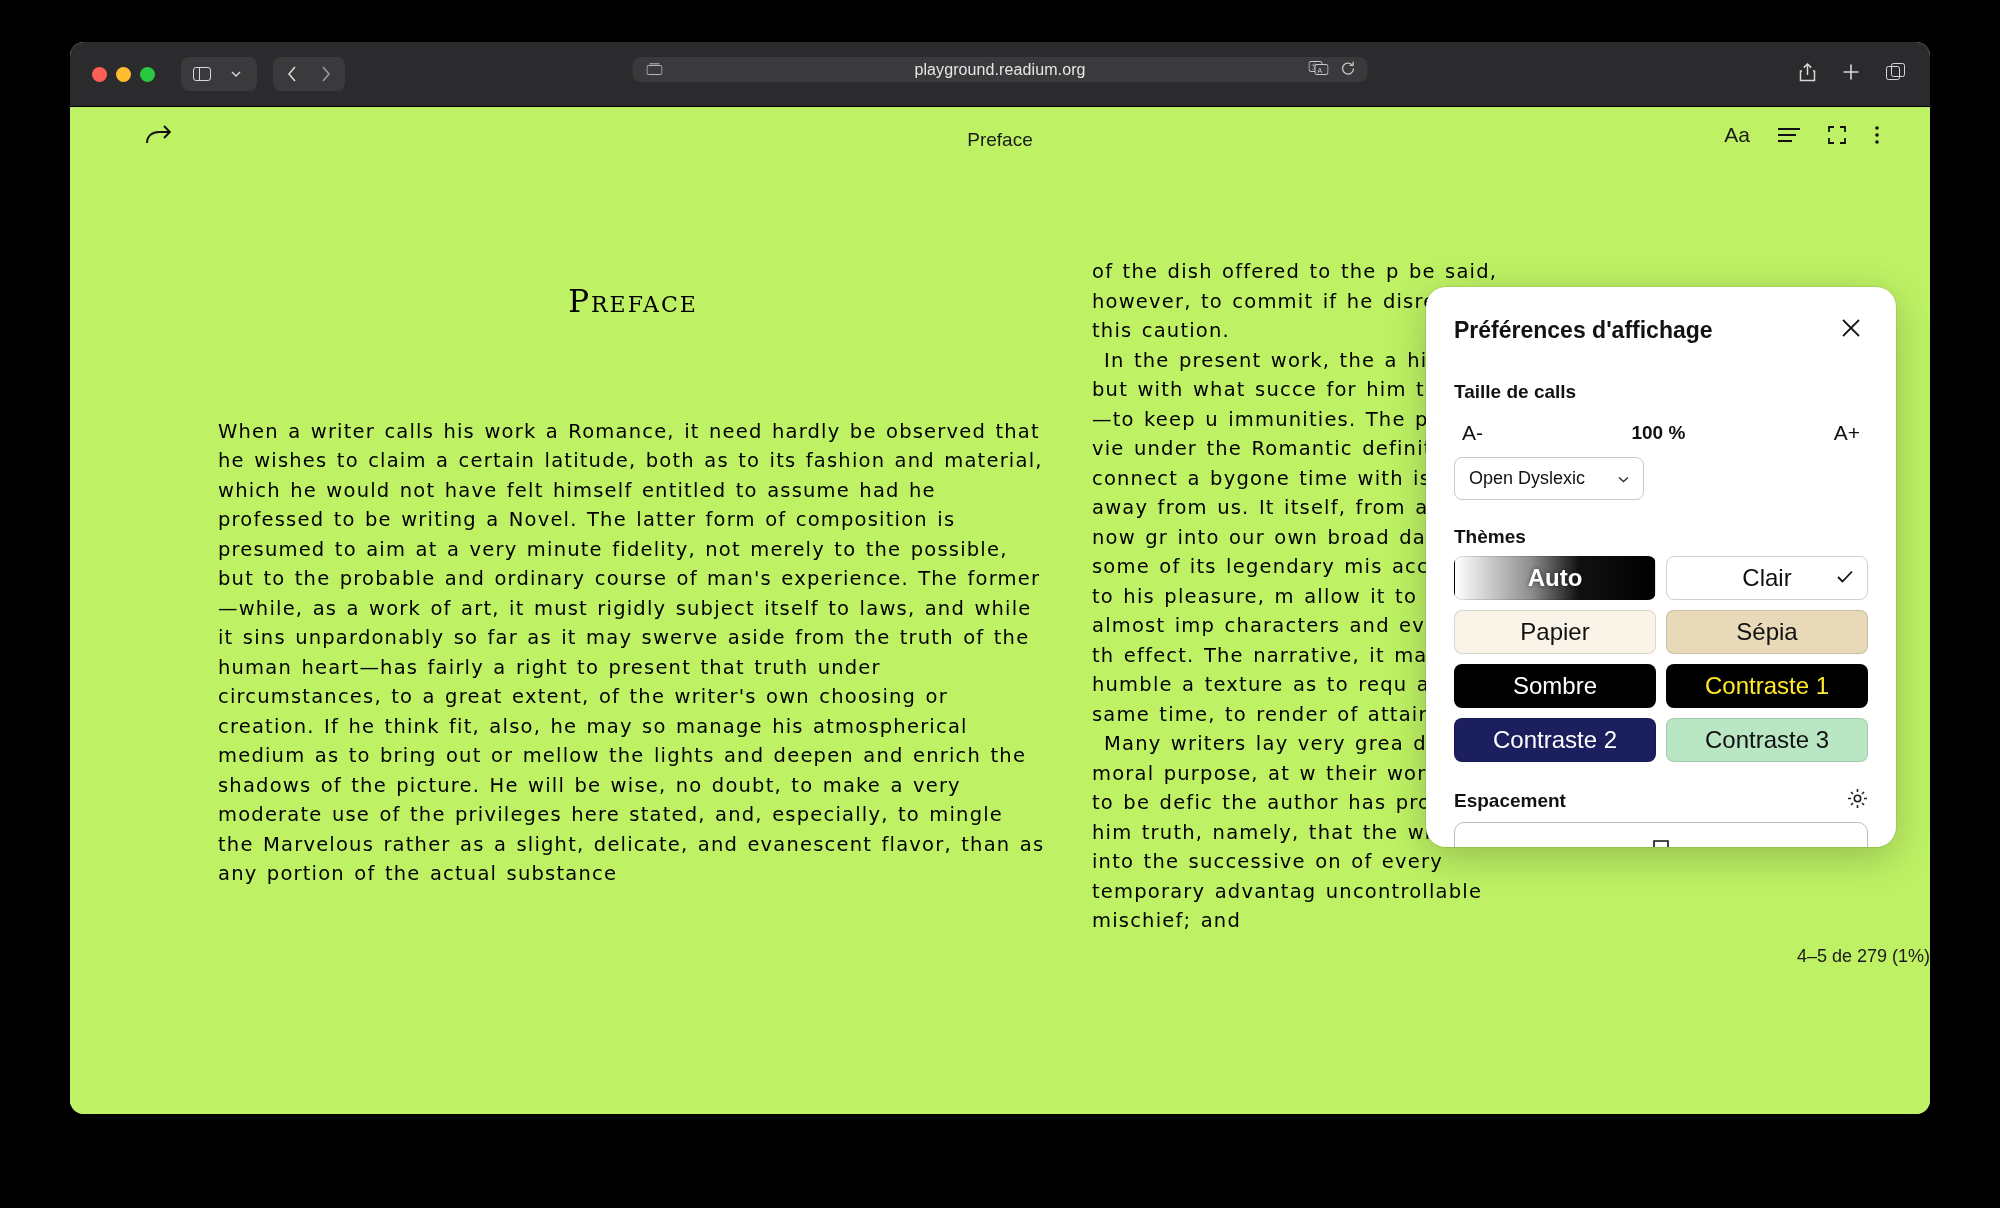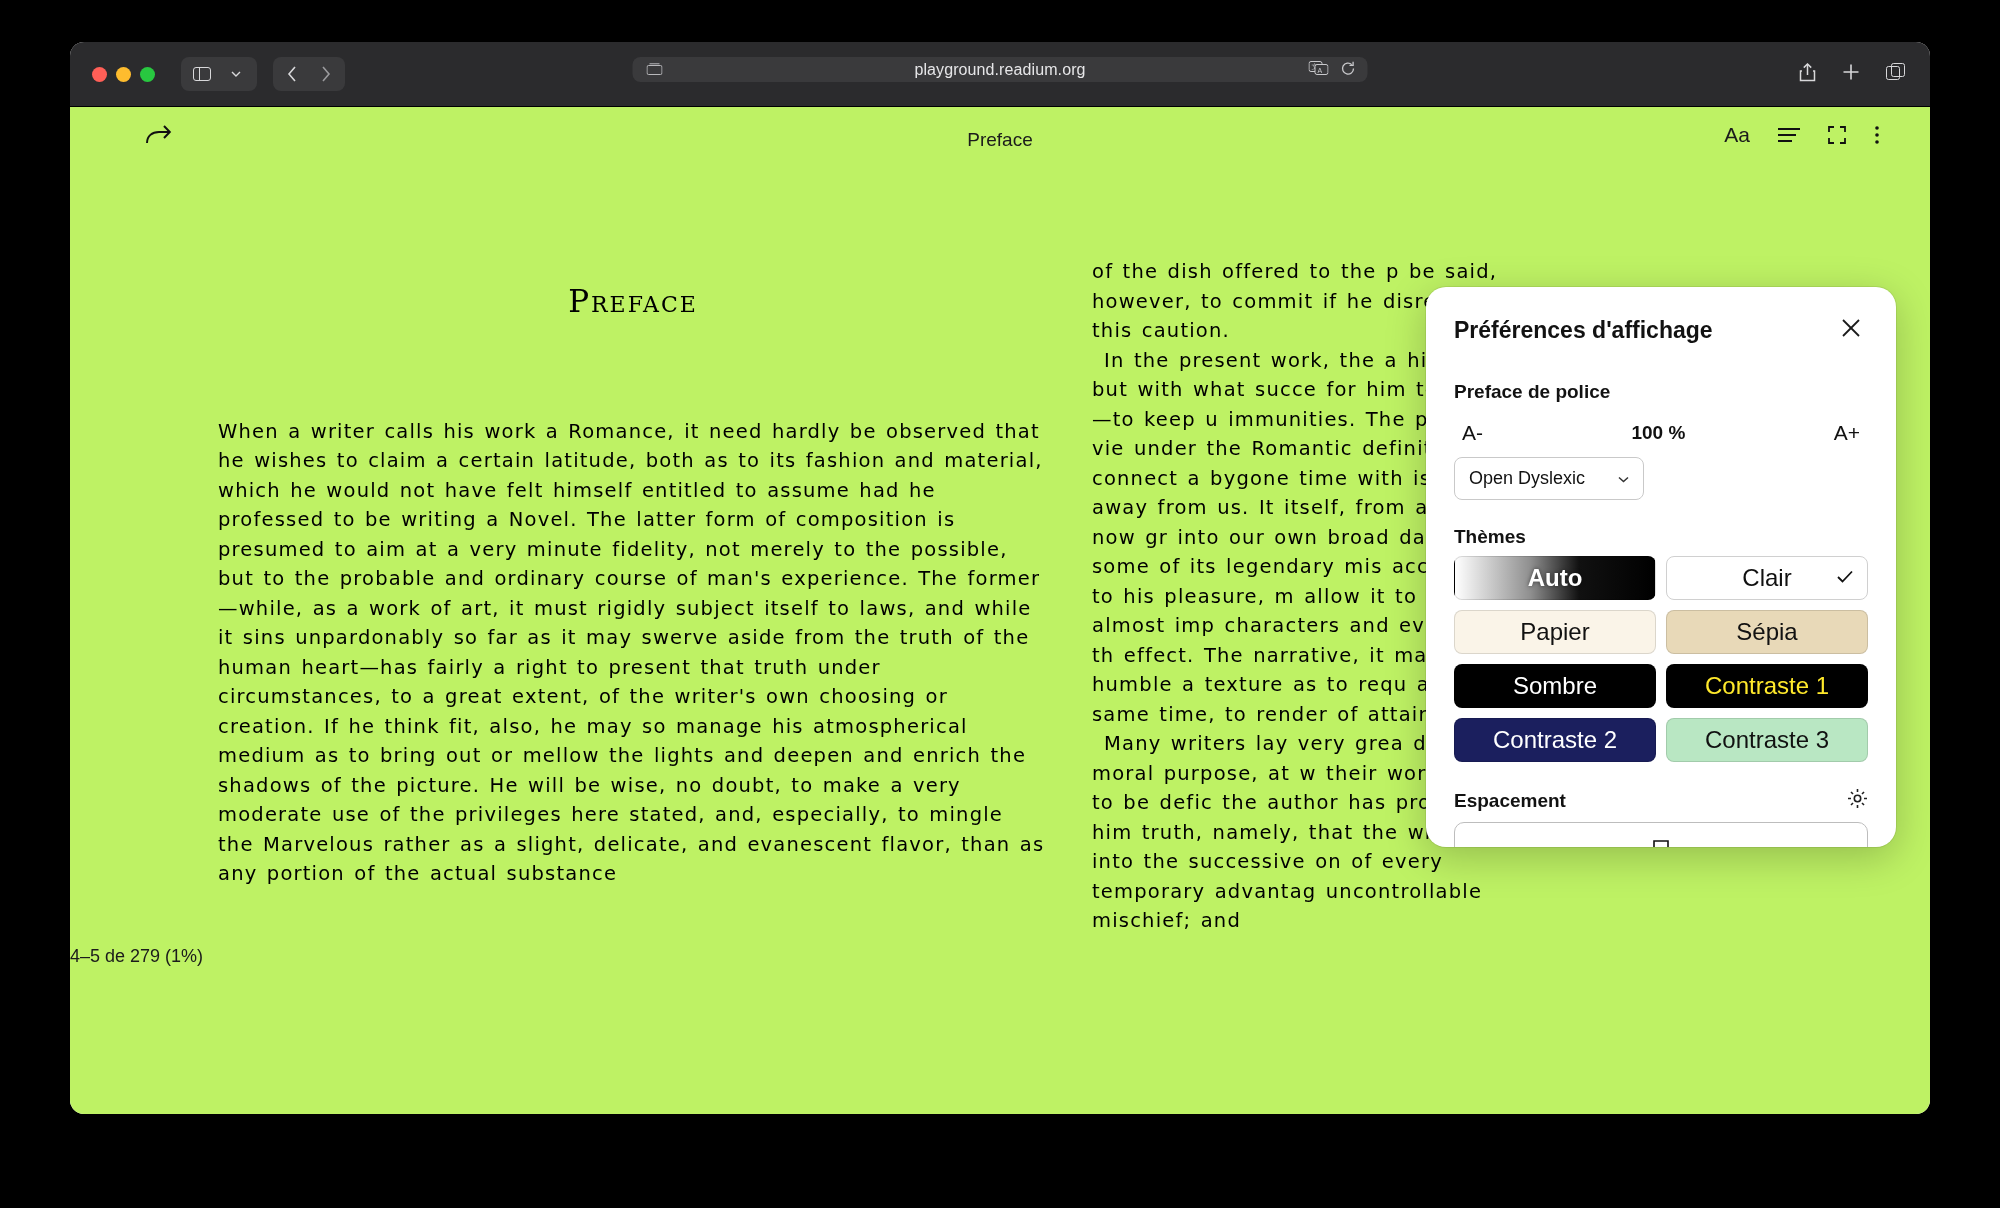--- a/index.html
+++ b/index.html
@@ -191,21 +191,21 @@
     color: #000;
   }
 
   .para { margin: 0; text-align: left; }
   .para + .para { margin-top: 0; text-indent: 12px; }
 
   .page-footer {
     position: absolute;
     left: 0; right: 0;
     bottom: 148px;
-    text-align: left;
+    text-align: right;
     font-size: 18px;
     color: #1b1b1b;
   }
 
   
   .prefs {
     position: absolute;
     right: 34px;
     top: 180px;
     width: 470px;
@@ -494,21 +494,21 @@
             <svg width="22" height="22" viewBox="0 0 22 22">
                 <line x1="3" y1="3" x2="19" y2="19" stroke="#1a1a1a" stroke-width="1.8"></line>
                 <line x1="19" y1="3" x2="3" y2="19" stroke="#1a1a1a" stroke-width="1.8"></line>
               </svg>
           </div>
         </div>
 
         <div class="prefs-body">
 
           <div class="sec-label">
-            <span>Preface de police</span>
+            <span>Taille de calls</span>
           </div>
           <div class="fontsize-row">
             <span>A-</span>
             <span class="val">100 %</span>
             <span>A+</span>
           </div>
 
           <div class="select-box">
             <span>Open Dyslexic</span>
             <span class="caret">

